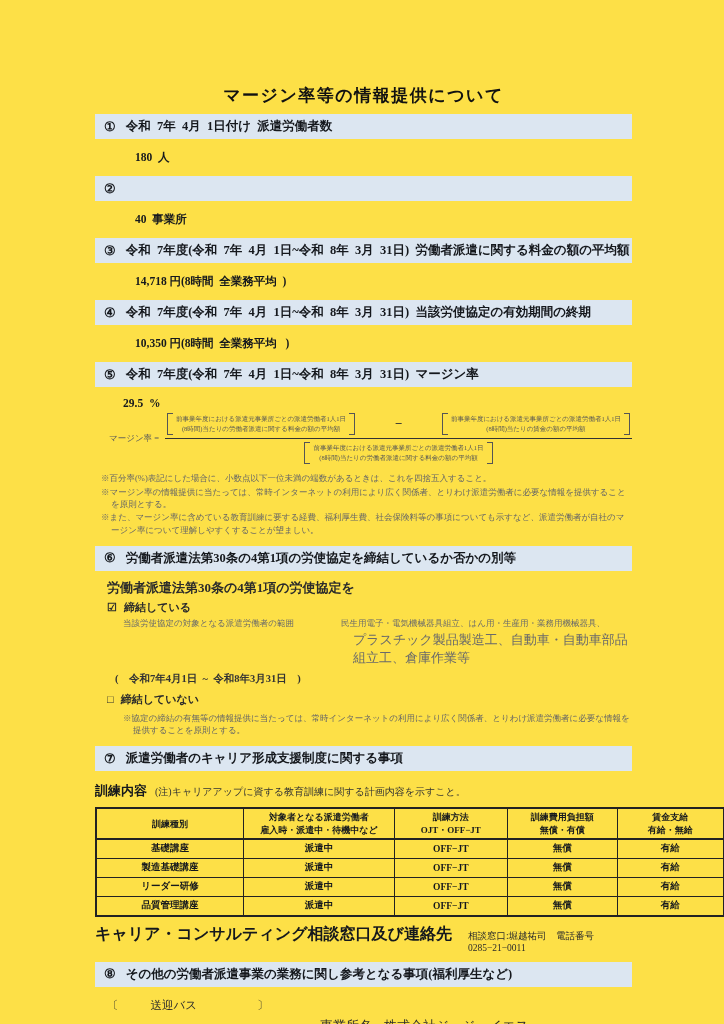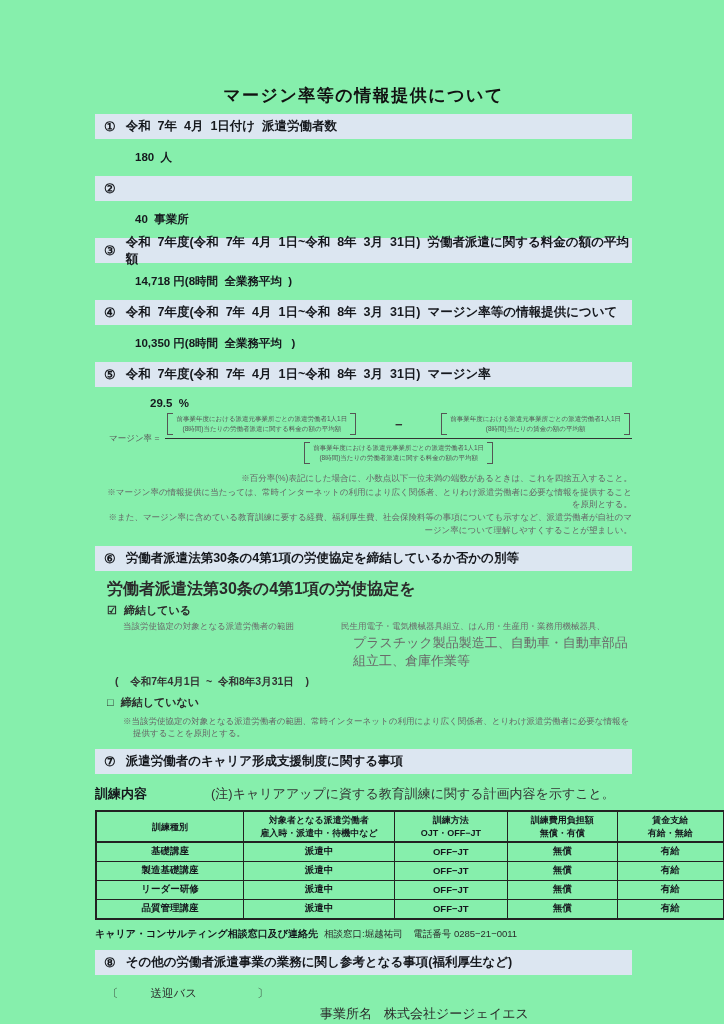--- a/index.html
+++ b/index.html
@@ -1,69 +1,69 @@
 <!DOCTYPE html>
 <html><head>
 <meta charset="utf-8">
 <style>
   html,body{margin:0;padding:0;background:#ffffff;}
-  .page{width:724px;height:1024px;position:relative;background:#86efac;overflow:hidden;
-        font-family:Liberation Sans, sans-serif;color:#1f1f1f;}
+  .page{width:724px;height:1024px;position:relative;background:#fde047;overflow:hidden;
+        font-family:Liberation Serif, serif;color:#1f1f1f;}
   .content{position:absolute;left:95px;top:84px;width:537px;}
   [data-bind]{white-space:pre-wrap;}
 
   .doc-title{text-align:center;font-size:17px;font-weight:bold;letter-spacing:1.5px;margin-bottom:7px;color:#111;}
 
   .bar{background:#dce6f1;height:25px;display:flex;align-items:center;padding-left:9px;
        font-weight:bold;font-size:12.5px;color:#15181d;box-sizing:border-box;}
   .bar .num{font-size:13px;margin-right:10px;font-weight:bold;}
 
   .value-line{margin:11px 0 11px 40px;font-weight:bold;font-size:11.5px;color:#15181d;}
-  .value-line.tight{margin:10px 0 2px 55px;}
+  .value-line.tight{margin:10px 0 2px 28px;}
 
   
   .formula{display:flex;align-items:center;margin:4px 0 6px 14px;}
   .formula-label{font-size:8.5px;color:#5a5a5a;margin-right:6px;white-space:nowrap;}
   .fraction{flex:1;display:flex;flex-direction:column;}
   .numer{display:flex;justify-content:space-between;align-items:center;padding:0 2px 3px 2px;}
   .denom-row{border-top:1.5px solid #333;padding-top:3px;display:flex;justify-content:center;}
   .bbox{display:flex;align-items:stretch;}
   .brk{width:5px;border:1px solid #555;}
   .brk.l{border-right:none;}
   .brk.r{border-left:none;}
   .btxt{font-size:6.5px;color:#555;text-align:center;line-height:1.55;padding:1px 3px;white-space:nowrap;}
   .minus{font-size:13px;font-weight:bold;color:#333;margin:0 3px;}
 
-  .notes{margin:8px 0 10px 6px;text-align:right;}
+  .notes{margin:8px 0 10px 6px;}
   .note{font-size:8.5px;color:#666;line-height:1.45;padding-left:10px;text-indent:-10px;margin-bottom:1px;}
 
   .sec6-body{margin:8px 0 4px 12px;}
-  .lead{font-weight:bold;font-size:16px;color:#2b2b2b;margin-bottom:3px;}
+  .lead{font-weight:bold;font-size:13px;color:#2b2b2b;margin-bottom:3px;}
   .check-line{font-weight:bold;font-size:11px;color:#2b2b2b;margin-bottom:3px;display:flex;align-items:center;}
   .check-line .cb{margin-right:7px;font-size:11px;}
   .scope-row{display:flex;font-size:8.5px;color:#6a6a6a;margin:2px 0 1px;}
   .scope-label{width:218px;padding-left:16px;box-sizing:content-box;}
   .scope-val{flex:1;}
   .scope-val2{margin-left:246px;font-size:13px;color:#6a6a6a;margin-bottom:2px;}
   .period-row{display:flex;font-size:10.5px;font-weight:bold;color:#333;margin:5px 0 6px;}
   .period-label{width:218px;padding-left:33px;box-sizing:content-box;}
   .period-val{flex:1;padding-left:8px;}
   .sec6-note{font-size:8.5px;color:#666;line-height:1.45;margin:5px 0 10px 16px;padding-left:10px;text-indent:-10px;}
 
-  .training-line{margin:11px 0 7px 0;display:flex;align-items:baseline;gap:12px;}
+  .training-line{margin:11px 0 7px 0;display:flex;align-items:baseline;}
   .training-label{font-weight:bold;font-size:13px;color:#15181d;margin-right:8px;white-space:nowrap;}
-  .training-note{font-size:13px;color:#333;margin-left:44px;}
+  .training-note{font-size:10px;color:#333;}
 
   table.training{border-collapse:collapse;width:630px;margin:0 auto;table-layout:fixed;border:2px solid #222;}
   table.training th,table.training td{border:1px solid #222;text-align:center;vertical-align:middle;}
   table.training thead th{border-bottom:2px solid #222;font-weight:bold;font-size:9px;line-height:1.35;padding:2px 1px;color:#15181d;}
   table.training tbody td{font-weight:bold;font-size:9.5px;padding:2.5px 1px;color:#15181d;}
 
   .consult-line{display:flex;align-items:baseline;margin:7px 0 9px 0;}
-  .consult-label{font-weight:bold;font-size:10px;color:#15181d;margin-right:6px;white-space:nowrap;}
+  .consult-label{font-weight:bold;font-size:16px;color:#15181d;margin-right:16px;white-space:nowrap;}
   .consult-contact{font-size:9.5px;color:#2b2b2b;}
 
   .bracket-line{margin:11px 0 4px 12px;font-size:11.5px;color:#2b2b2b;display:flex;align-items:baseline;}
   .bracket-line .bi{margin:0 60px 0 32px;}
 
   .company{margin-left:225px;margin-top:4px;font-size:13px;color:#2b2b2b;line-height:1.4;}
   .company .row{display:flex;}
   .company .lbl{margin-right:12px;white-space:nowrap;}
 </style>
 </head>
@@ -86,21 +86,21 @@
     <div class="value-line" data-bind="sections.1.value">40  事業所</div>
 
     <div class="bar">
       <span class="num" data-bind="sections.2.num">③</span>
       <span data-bind="sections.2.heading">令和  7年度(令和  7年  4月  1日~令和  8年  3月  31日)  労働者派遣に関する料金の額の平均額</span>
     </div>
     <div class="value-line" data-bind="sections.2.value">14,718 円(8時間  全業務平均  )</div>
 
     <div class="bar">
       <span class="num" data-bind="sections.3.num">④</span>
-      <span data-bind="sections.3.heading">令和  7年度(令和  7年  4月  1日~令和  8年  3月  31日)  マージン率等の情報提供について</span>
+      <span data-bind="sections.3.heading">令和  7年度(令和  7年  4月  1日~令和  8年  3月  31日)  当該労使協定の有効期間の終期</span>
     </div>
     <div class="value-line" data-bind="sections.3.value">10,350 円(8時間  全業務平均   )</div>
 
     <div class="bar">
       <span class="num" data-bind="sections.4.num">⑤</span>
       <span data-bind="sections.4.heading">令和  7年度(令和  7年  4月  1日~令和  8年  3月  31日)  マージン率</span>
     </div>
     <div class="value-line tight" data-bind="sections.4.value">29.5  %</div>
 
     <div class="formula">
@@ -153,21 +153,21 @@
         <span class="scope-val" data-bind="section6.scope_value_l1">民生用電子・電気機械器具組立、はん用・生産用・業務用機械器具、</span>
       </div>
       <div class="scope-val2" data-bind="section6.scope_value_l2">プラスチック製品製造工、自動車・自動車部品組立工、倉庫作業等</div>
       <div class="period-row">
         <span class="period-val" data-bind="section6.period_value">(    令和7年4月1日  ~  令和8年3月31日    )</span>
       </div>
       <div class="check-line">
         <span class="cb" data-bind="section6.unchecked_symbol">□</span>
         <span data-bind="section6.unchecked_label">締結していない</span>
       </div>
-      <div class="sec6-note" data-bind="section6.note">※当該労使協定の対象となる派遣労働者の範囲、常時インターネットの利用により広く関係者、とりわけ派遣労働者に必要な情報を提供することを原則とする。</div>
+      <div class="sec6-note" data-bind="section6.note">※協定の締結の有無等の情報提供に当たっては、常時インターネットの利用により広く関係者、とりわけ派遣労働者に必要な情報を提供することを原則とする。</div>
     </div>
 
     <div class="bar">
       <span class="num" data-bind="section7.num">⑦</span>
       <span data-bind="section7.heading">派遣労働者のキャリア形成支援制度に関する事項</span>
     </div>
     <div class="training-line">
       <span class="training-label" data-bind="section7.training_label">訓練内容</span>
       <span class="training-note" data-bind="section7.training_note">(注)キャリアアップに資する教育訓練に関する計画内容を示すこと。</span>
     </div>

